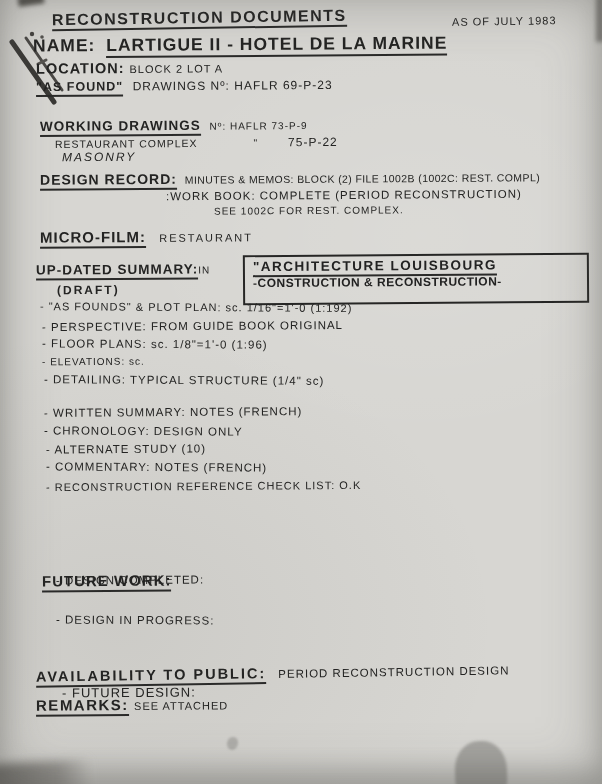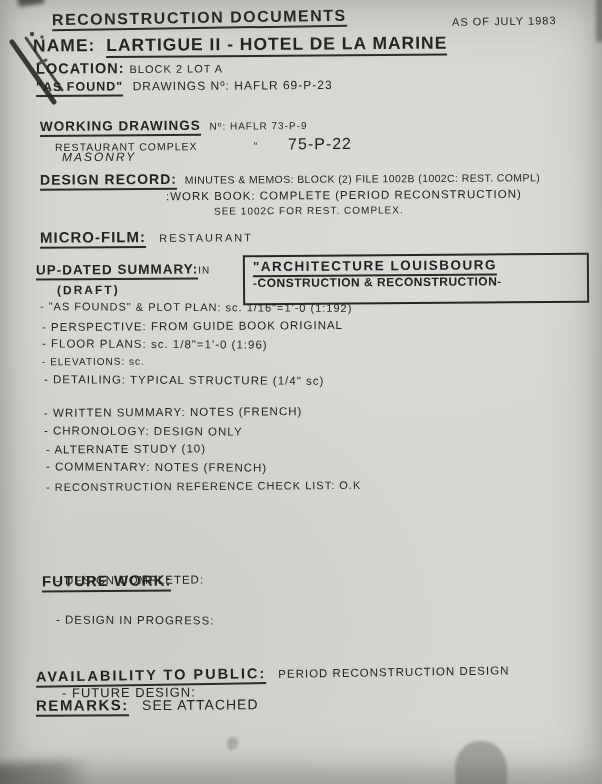--- a/index.html
+++ b/index.html
@@ -94,21 +94,21 @@
     <span style="margin-left:5px;font-size:12px;">DRAWINGS Nº: HAFLR 69-P-23</span>
   </div>
 
   <div class="line rb" style="left:40px;top:118px;font-size:13.5px;">
     <span class="ul bold">WORKING DRAWINGS</span>
     <span style="margin-left:4px;font-size:10px;">Nº: HAFLR 73-P-9</span>
   </div>
   <div class="line rb" style="left:55px;top:136px;font-size:10.5px;">
     <span>RESTAURANT COMPLEX</span>
     <span style="margin-left:52px;">"</span>
-    <span style="margin-left:26px;font-size:16px;">75-P-22</span>
+    <span style="margin-left:26px;font-size:12px;">75-P-22</span>
   </div>
   <div class="line rb" style="left:62px;top:150px;font-size:12px;letter-spacing:2px;font-style:italic;">MASONRY</div>
 
   <div class="line rb" style="left:40px;top:170px;font-size:14px;">
     <span class="ul bold">DESIGN RECORD:</span>
     <span style="margin-left:3px;font-size:10.5px;letter-spacing:0.4px;">MINUTES &amp; MEMOS: BLOCK (2) FILE 1002B (1002C: REST. COMPL)</span>
   </div>
   <div class="line rb" style="left:166px;top:189px;font-size:11.5px;">:WORK BOOK: COMPLETE (PERIOD RECONSTRUCTION)</div>
   <div class="line rb" style="left:214px;top:205px;font-size:10px;">SEE 1002C FOR REST. COMPLEX.</div>
 
@@ -148,20 +148,20 @@
   <div class="line rc" style="left:56px;top:614px;font-size:11.5px;">- DESIGN IN PROGRESS:</div>
   <div class="line rb" style="left:62px;top:685px;font-size:13px;">- FUTURE DESIGN:</div>
 
   <div class="line ra" style="left:36px;top:665px;font-size:14.5px;">
     <span class="ul bold" style="letter-spacing:2px;">AVAILABILITY TO PUBLIC:</span>
     <span style="margin-left:7px;font-size:11.5px;">PERIOD RECONSTRUCTION DESIGN</span>
   </div>
 
   <div class="line rb" style="left:36px;top:696px;font-size:15px;">
     <span class="ul bold" style="letter-spacing:1.5px;">REMARKS:</span>
-    <span style="margin-left:8px;font-size:14px;">SEE ATTACHED</span>
+    <span style="margin-left:0;font-size:11px;">SEE ATTACHED</span>
   </div>
 
   <div class="dot-smudge"></div>
   <div class="blob"></div>
   <div class="corner-smudge"></div>
   <div class="vignette"></div>
 </div>
 
 </body></html>

